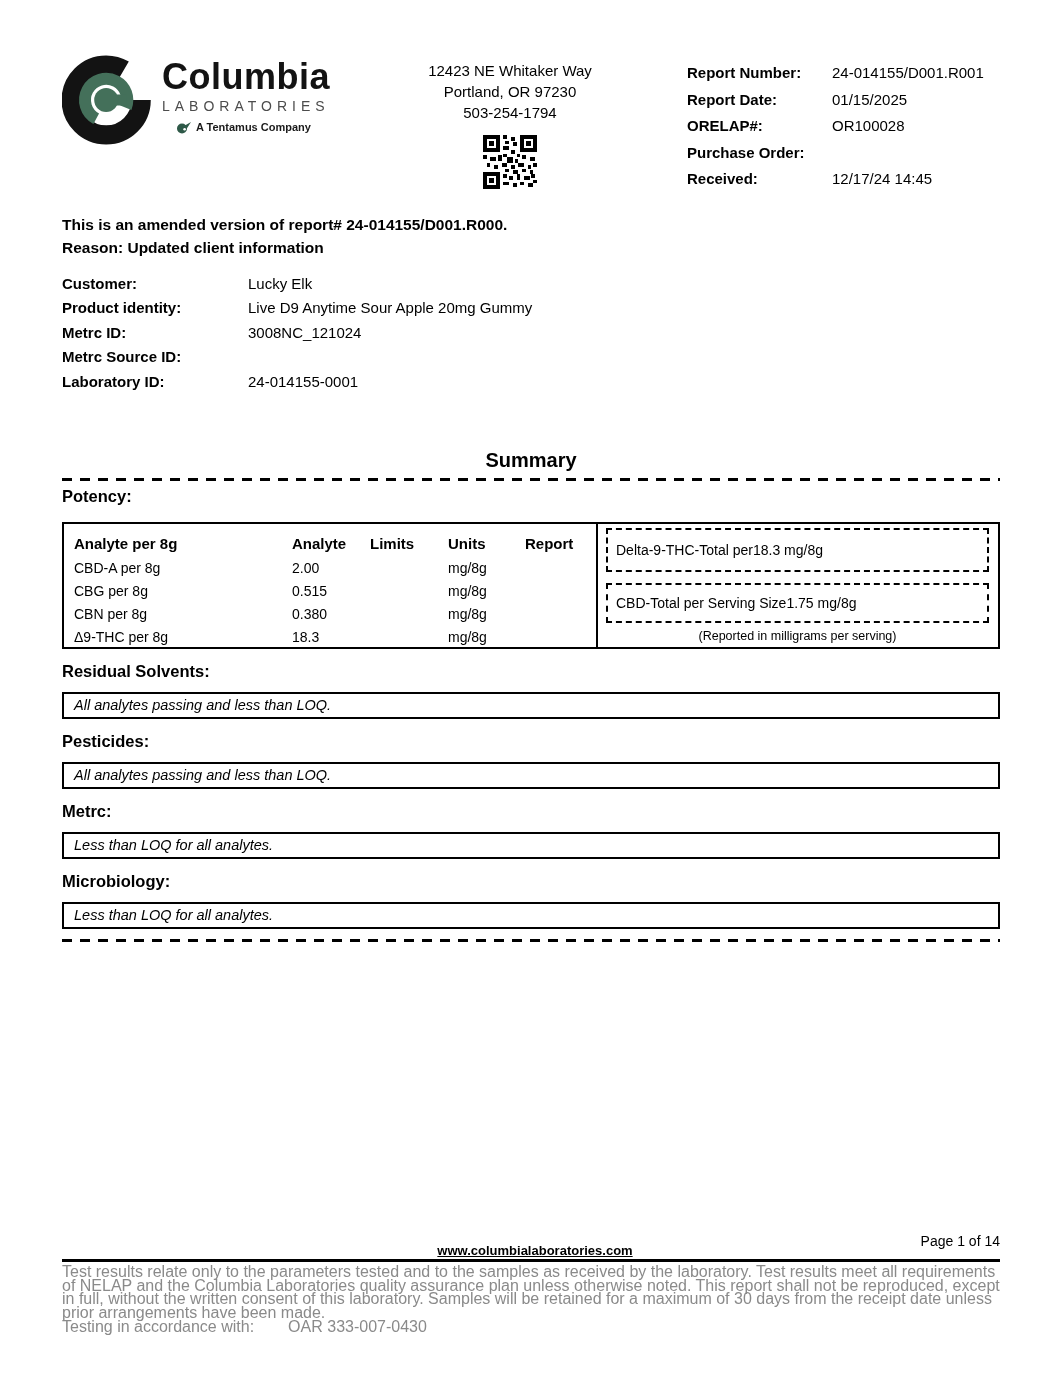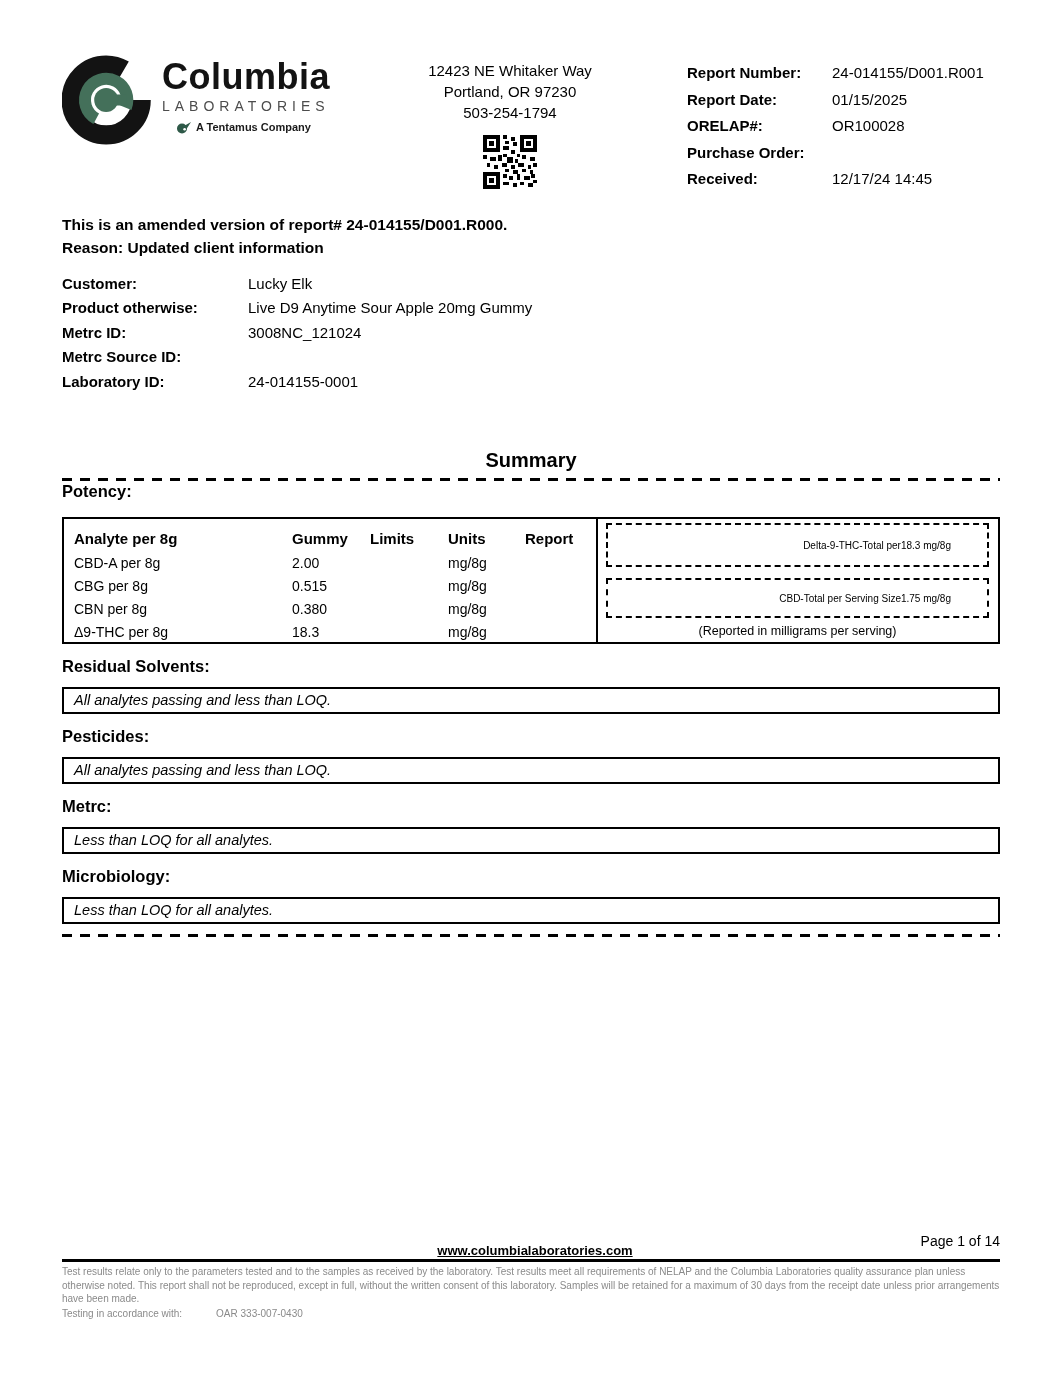--- a/index.html
+++ b/index.html
@@ -36,39 +36,39 @@
   .sf-row { display: flex; font-size: 15px; line-height: 24.6px; }
   .sf-label { font-weight: bold; width: 186px; flex: none; }
   .sf-value { flex: 1; }
 
   
   .summary-title { margin-top: 55px; text-align: center; font-size: 20px; font-weight: bold; }
   .dash-sep {
     height: 3px; margin-top: 6px;
     background: repeating-linear-gradient(90deg, #000 0 10px, transparent 10px 18px);
   }
-  .pot-head { font-size: 16.5px; font-weight: bold; line-height: 20px; }
+  .pot-head { font-size: 16.5px; font-weight: bold; margin-top: 5px; line-height: 20px; }
   .pot-box { margin-top: 16px; border: 2px solid #000; display: flex; height: 127px; }
   .pot-left { flex: 1; padding: 7px 0 0 10px; }
   .pot-row { display: grid; grid-template-columns: 218px 78px 78px 77px auto; font-size: 14px; line-height: 23px; }
   .pot-row.hdr { font-size: 15px; font-weight: bold; line-height: 26px; }
   .pot-right { width: 402px; border-left: 2px solid #000; padding: 4px 9px 0 8px; }
-  .total-row { border: 2px dashed #000; display: flex; justify-content: flex-end; align-items: center; height: 44px; padding: 0 36px 0 8px; font-size: 10px; }
+  .total-row { border: 2px dashed #000; display: flex; justify-content: flex-start; align-items: center; height: 44px; padding: 0 36px 0 8px; font-size: 14px; }
   .total-row + .total-row { margin-top: 11px; height: 40px; }
   .total-note { text-align: center; font-size: 12.5px; margin-top: 6px; }
 
   
   .sec-head { font-size: 16.5px; font-weight: bold; margin-top: 12px; line-height: 21px; }
   .sec-box { border: 2px solid #000; margin-top: 10px; padding: 2px 8px 3px 10px; font-style: italic; font-size: 14.5px; line-height: 18px; }
 
   
   .page-num { position: absolute; right: 62px; top: 1233px; font-size: 14px; }
   .website { position: absolute; left: 8px; right: 0; top: 1243px; text-align: center; font-weight: bold; font-size: 13px; text-decoration: underline; }
   .foot-rule { position: absolute; left: 62px; right: 62px; top: 1259px; height: 3px; background: #000; }
-  .disclaimer { position: absolute; left: 62px; right: 62px; top: 1265px; font-size: 10px; color: #8a8a8a; line-height: 13.6px; }
+  .disclaimer { position: absolute; left: 62px; right: 62px; top: 1265px; font-size: 16px; color: #8a8a8a; line-height: 13.6px; }
   .accordance { display: flex; gap: 34px; margin-top: 1px; }
 </style>
 </head>
 <body>
 
 <div class="page">
   <div class="content">
 
     <div class="header">
       <div class="logo-wrap">
@@ -182,21 +182,21 @@
       <div>This is an amended version of report# 24-014155/D001.R000.</div>
       <div>Reason: Updated client information</div>
     </div>
 
     <div class="sample-block">
       <div class="sf-row">
         <span class="sf-label">Customer:</span>
         <span class="sf-value">Lucky Elk</span>
       </div>
       <div class="sf-row">
-        <span class="sf-label">Product otherwise:</span>
+        <span class="sf-label">Product identity:</span>
         <span class="sf-value">Live D9 Anytime Sour Apple 20mg Gummy</span>
       </div>
       <div class="sf-row">
         <span class="sf-label">Metrc ID:</span>
         <span class="sf-value">3008NC_121024</span>
       </div>
       <div class="sf-row">
         <span class="sf-label">Metrc Source ID:</span>
         <span class="sf-value"></span>
       </div>
@@ -207,21 +207,21 @@
     </div>
 
     <div class="summary-title">Summary</div>
     <div class="dash-sep"></div>
 
     <div class="pot-head">Potency:</div>
     <div class="pot-box">
       <div class="pot-left">
         <div class="pot-row hdr">
           <span>Analyte per 8g</span>
-          <span>Gummy</span>
+          <span>Analyte</span>
           <span>Limits</span>
           <span>Units</span>
           <span>Report</span>
         </div>
         <div class="pot-row">
           <span>CBD-A per 8g</span>
           <span>2.00</span>
           <span></span>
           <span>mg/8g</span>
           <span></span>

